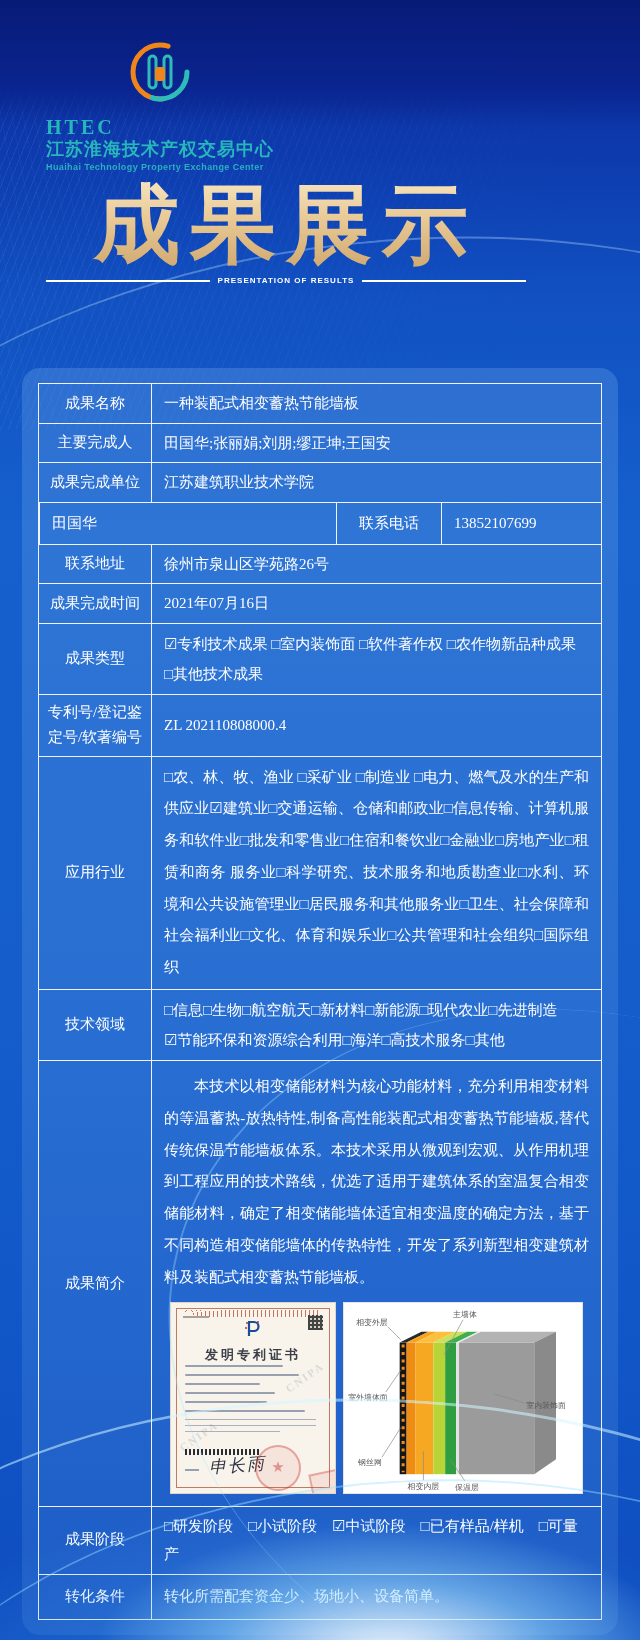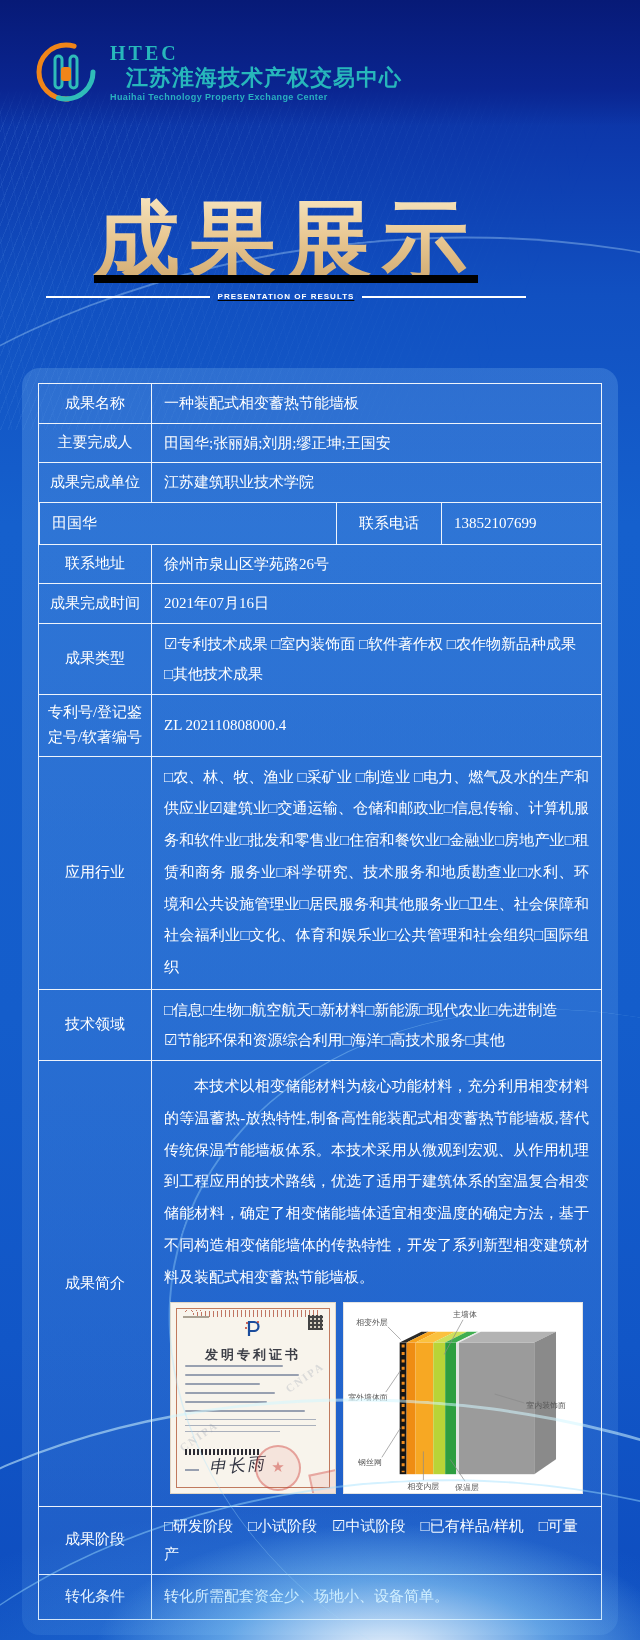--- a/index.html
+++ b/index.html
@@ -25,27 +25,27 @@
       radial-gradient(ellipse 420px 190px at 58% 78%, rgba(255,255,255,.95), rgba(170,230,255,.45) 40%, transparent 70%),
       radial-gradient(ellipse 700px 330px at 50% 95%, rgba(70,170,250,.55), transparent 75%);
   }
   .arc2{ left:-250px; bottom:-560px; width:1300px; height:800px; border-top:3px solid rgba(210,245,255,.55); transform:rotate(4deg);}
   .arc3{ left:-180px; bottom:-620px; width:1200px; height:780px; border-top:2px solid rgba(160,225,255,.45); transform:rotate(-3deg);}
   .arc4{ right:-420px; bottom:-80px; width:900px; height:700px; border-left:2px solid rgba(170,225,255,.35); transform:rotate(18deg);}
 
   
   .header{ position:absolute; left:0; top:0; width:640px; height:126px;
     background:linear-gradient(180deg,#071a77 0%,#0a2590 70%, rgba(10,38,148,0) 100%); }
-  .brand{ position:absolute; left:34px; top:40px; display:flex; align-items:center; gap:12px; }
+  .brand{ position:absolute; left:46px; top:40px; display:flex; align-items:center; gap:12px;flex-direction:column; }
   .brand-text .acr{ color:#27b7bb; font-size:20px; font-weight:bold; letter-spacing:3px; font-family:"Liberation Serif",serif;}
-  .brand-text .cn{ color:#27b7bb; font-size:22px; font-weight:bold; letter-spacing:1px; line-height:1.15;margin-left:16px;}
+  .brand-text .cn{ color:#27b7bb; font-size:18px; font-weight:bold; letter-spacing:1px; line-height:1.15;}
   .brand-text .en{ color:#2ab0c0; font-size:9px; font-weight:bold; letter-spacing:.4px; margin-top:2px;}
 
   
-  .title-wrap{ position:absolute; left:0; top:196px; width:572px; text-align:center;text-decoration:underline; }
+  .title-wrap{ position:absolute; left:0; top:180px; width:572px; text-align:center; }
   .title-cn{
     font-family:"Liberation Serif", serif; font-weight:bold; font-size:86px; letter-spacing:10px; line-height:1.05;
     background:linear-gradient(180deg,#f6e3bd 0%,#e9c893 45%,#cfa86f 100%);
     -webkit-background-clip:text; background-clip:text; color:transparent;
   }
   .title-sub{ margin:6px auto 0; width:480px; display:flex; align-items:center; gap:8px; }
   .title-sub .ln{ flex:1; height:2px; background:#fff; }
   .title-sub .en{ color:#fff; font-size:8px; font-weight:bold; letter-spacing:1px; white-space:nowrap;}
 
   

